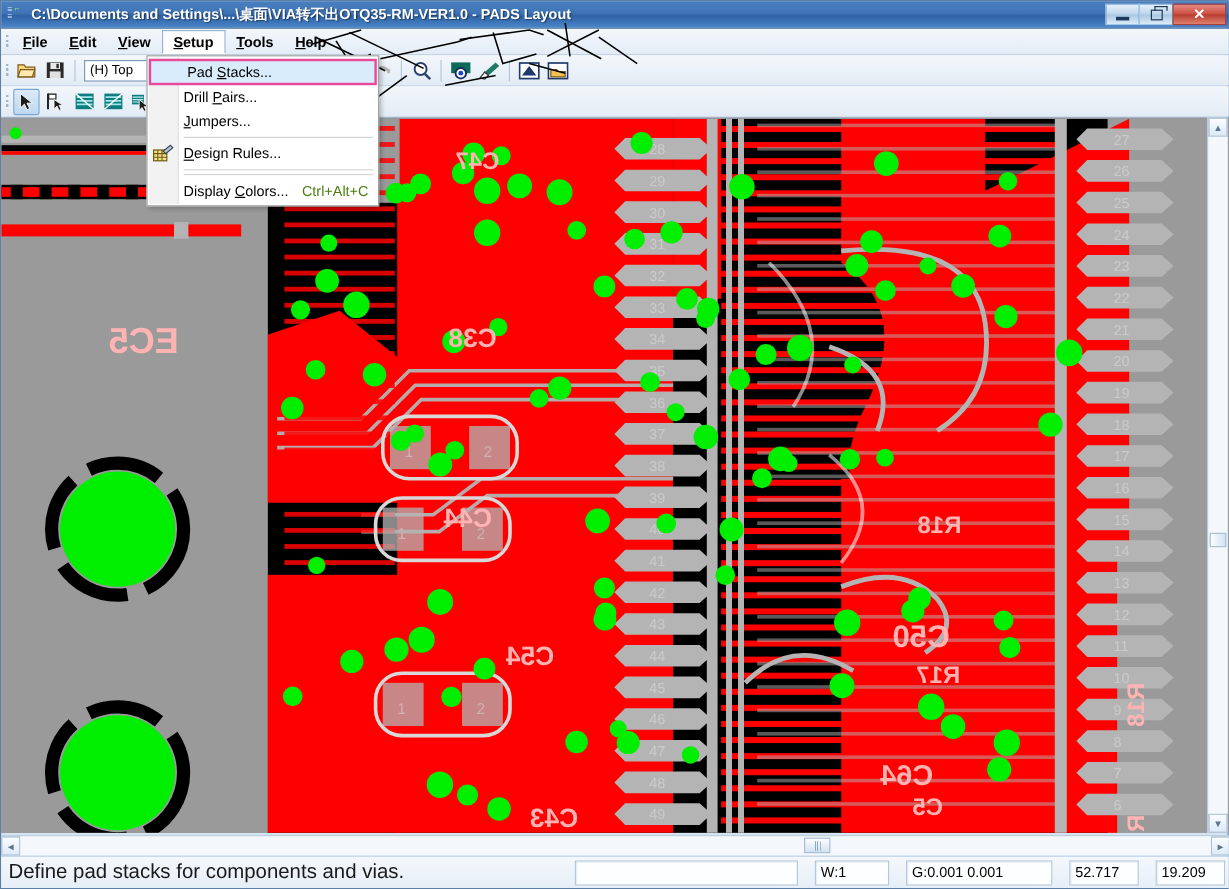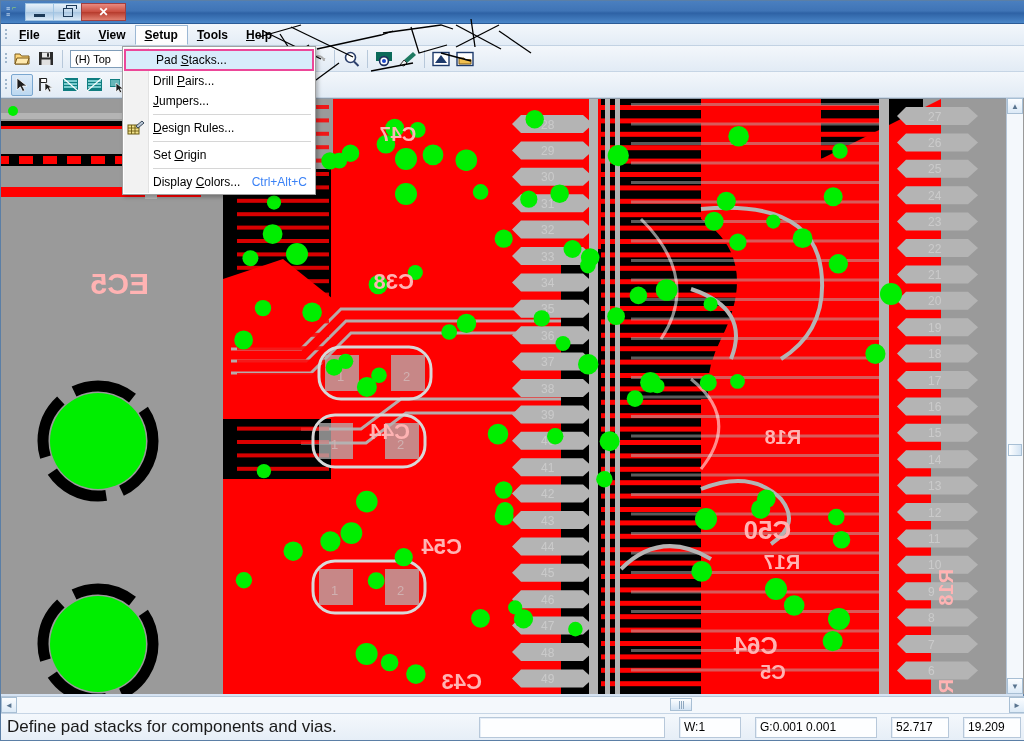--- a/index.html
+++ b/index.html
@@ -172,39 +172,40 @@
     position:absolute; left:1px; top:1px; bottom:1px; width:25px;
     background:#f2f2f2; border-right:1px solid #e2e2e2;
   }
   .dd-item {
     position:relative; height:20px; display:flex; align-items:center;
     padding-left:30px; font-size:12px; color:#000; white-space:nowrap;
   }
   .dd-item.hi {
     background:#d8ecfb; border:2px solid #ec4899; margin:0 1px; height:22px;
   }
-  .dd-item .accel { margin-left:auto; padding-right:8px; color:#3b82f6; }
+  .dd-item .accel { margin-left:auto; padding-right:8px; color:#4d7c0f; }
   .dd-sep { height:1px; background:#d6d6d6; margin:3px 4px 3px 30px; }
   .dd-icon { position:absolute; left:4px; top:2px; width:18px; height:16px; }
   u { text-decoration: underline; }
 
   
   .ink { position:absolute; left:0; top:0; pointer-events:none; }
 </style>
 </head>
 <body>
 
 <div id="app">
 
   <div class="titlebar">
     <div class="title-icon">
       <span class="g" style="left:1px;top:2px;">≡</span>
       <span class="g" style="left:1px;top:8px;">≡</span>
       <span class="g" style="left:7px;top:1px;color:#9fe26a;">⌐</span>
     </div>
+    <div class="title-text">C:\Documents and Settings\...\桌面\VIA转不出OTQ35-RM-VER1.0 - PADS Layout</div>
     <div class="winbtns">
       <div class="wbtn">
           <span class="minglyph"></span>
         </div>
       <div class="wbtn">
           <span class="maxglyph"></span>
         </div>
       <div class="wbtn close">✕</div>
     </div>
   </div>
@@ -937,23 +938,20 @@
           <rect x="1" y="5" width="11" height="9" fill="#f2e28a" stroke="#6b5a10"></rect>
           <g stroke="#6b5a10" stroke-width="0.9">
             <path d="M1 8h11M1 11h11M4.5 5v9M8 5v9"></path>
           </g>
           <path d="M9 6 L15 1 L17 3 L11 8 z" fill="#b9c6d6" stroke="#3a4a5c"></path>
         </svg>
       </span>
       <span><u>D</u>esign Rules...</span>
     </div>
     <div class="dd-sep"></div>
-    <div class="dd-item">
-      <span>Set <u>O</u>rigin</span>
-    </div>
     <div class="dd-sep"></div>
     <div class="dd-item">
       <span>Display <u>C</u>olors...</span>
       <span class="accel">Ctrl+Alt+C</span>
     </div>
   </div>
 
   <svg class="ink" width="1024" height="100">
     <g stroke="#000000" stroke-width="1.3" fill="none">
       <path d="M262 30 L320 58"></path>

